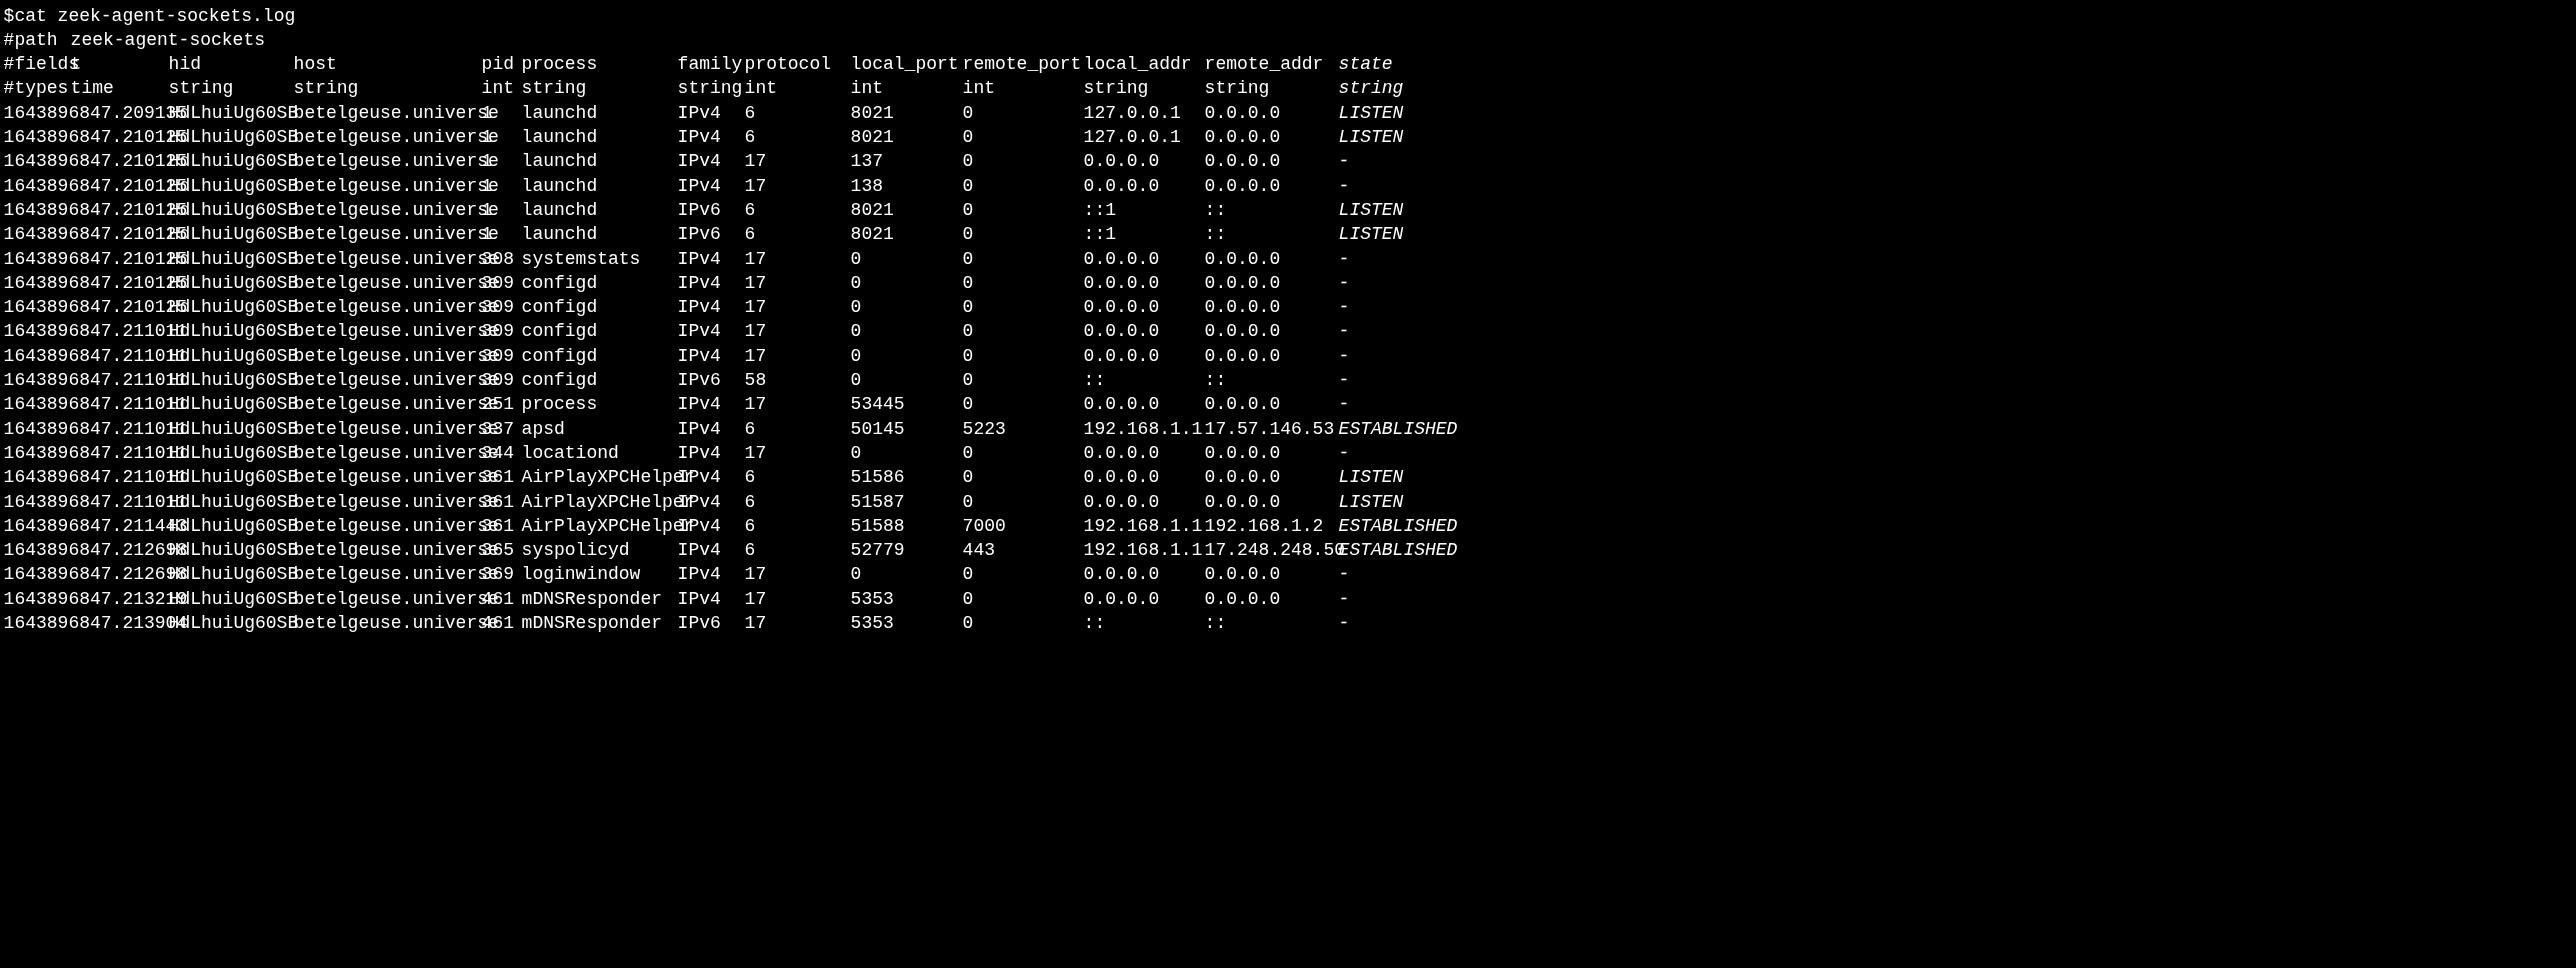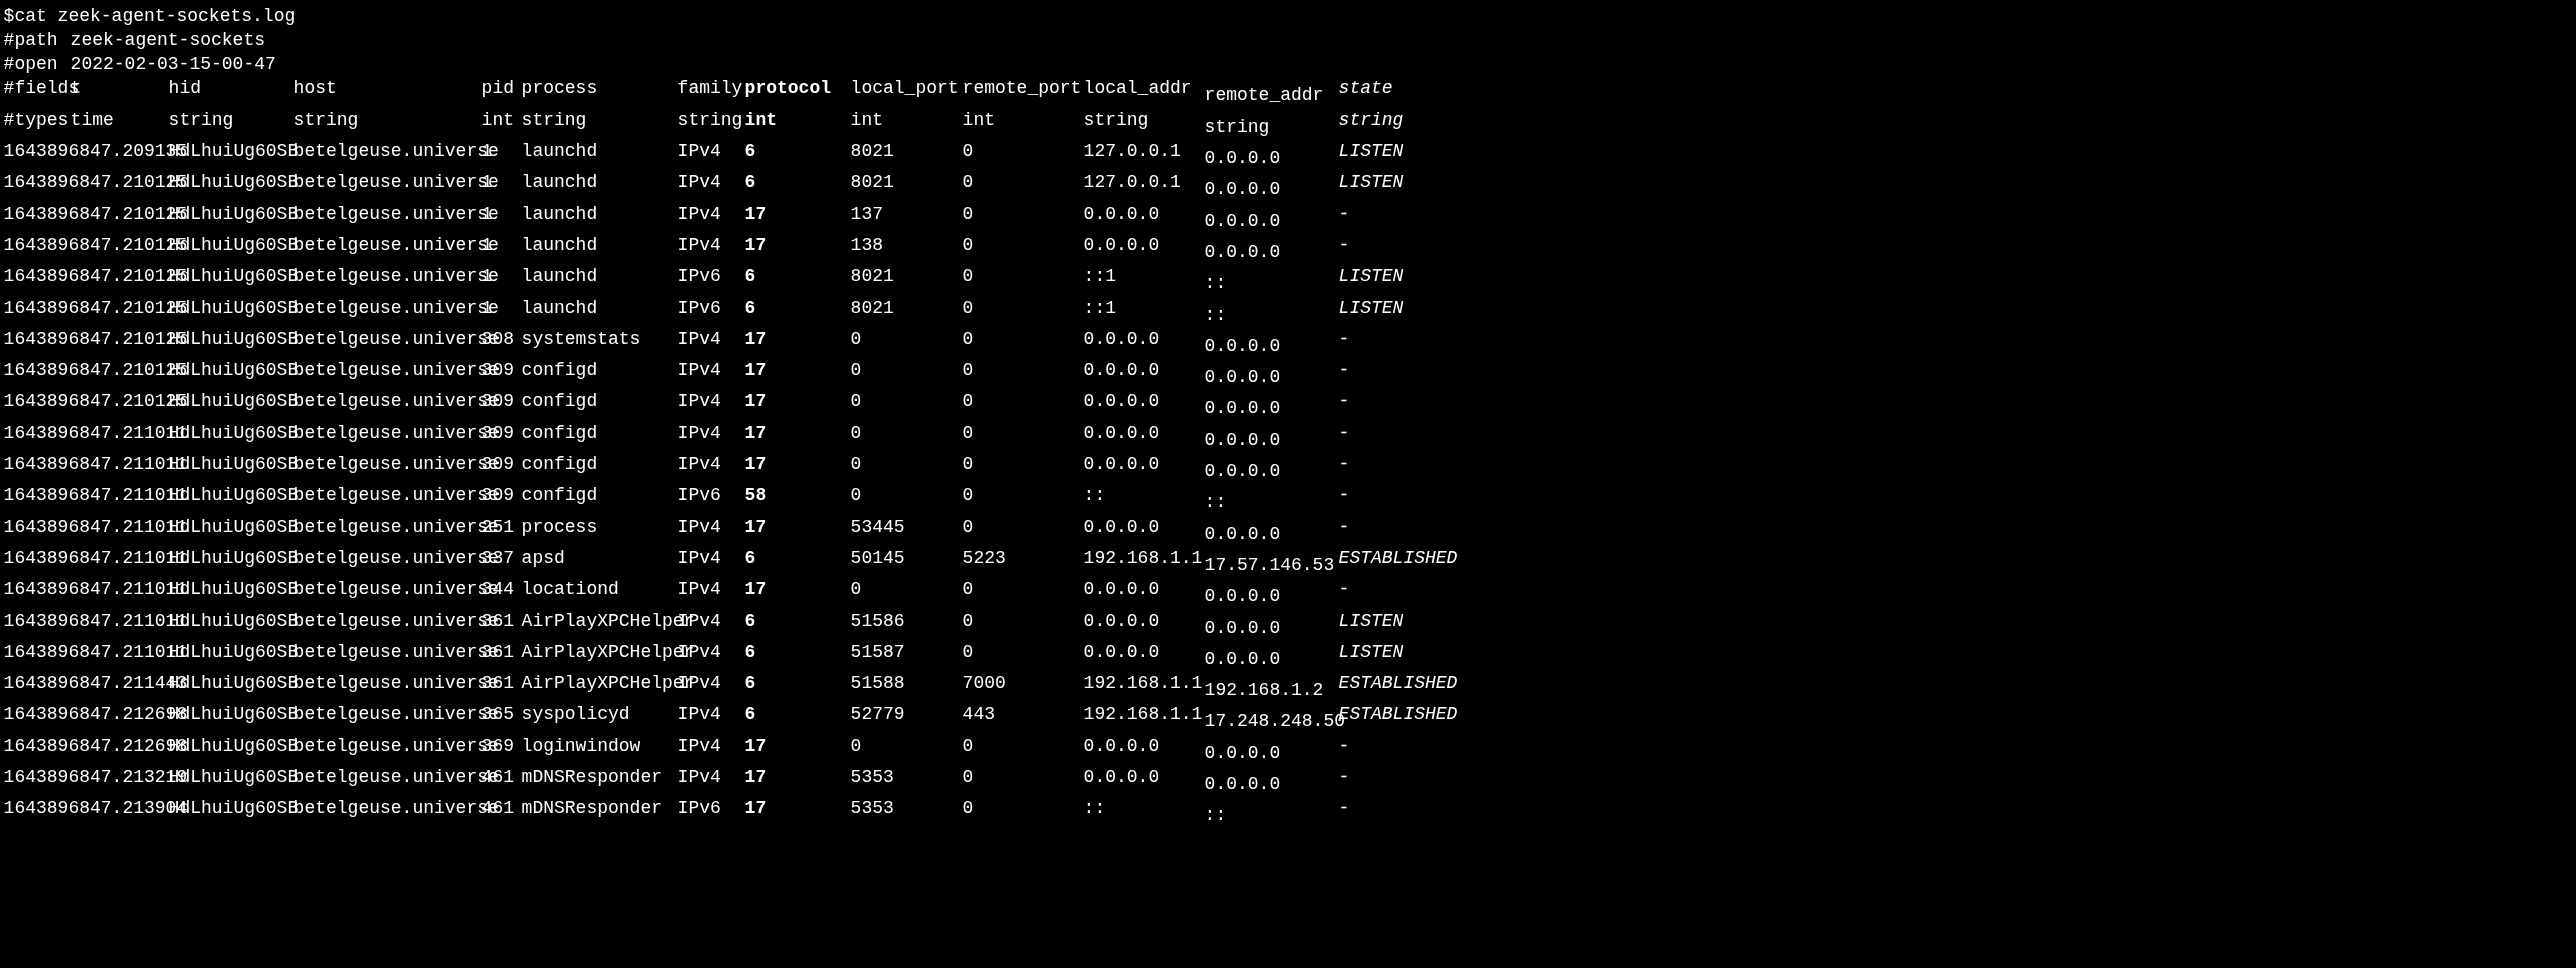--- a/index.html
+++ b/index.html
@@ -27,44 +27,40 @@
     }
     .prompt {
       display: inline;
     }
     .col-t { width: 165px; flex-shrink: 0; }
     .col-hid { width: 125px; flex-shrink: 0; }
     .col-host { width: 188px; flex-shrink: 0; }
     .col-pid { width: 40px; flex-shrink: 0; }
     .col-process { width: 156px; flex-shrink: 0; }
     .col-family { width: 67px; flex-shrink: 0; }
-    .col-protocol { width: 98px; flex-shrink: 0; font-weight: bold; }
+    .col-protocol { width: 98px; flex-shrink: 0; }
     .col-local-port { width: 112px; flex-shrink: 0; margin-left: 8px; }
     .col-remote-port { width: 121px; flex-shrink: 0; }
     .col-local-addr { width: 121px; flex-shrink: 0; }
-    .col-remote-addr { width: 134px; flex-shrink: 0; margin-top: 7px; }
+    .col-remote-addr { width: 134px; flex-shrink: 0; }
     .col-state { width: 116px; flex-shrink: 0; font-style: italic; }
     .meta-key { width: 67px; display: inline-block; }
     .fields-key { width: 67px; display: inline-block; }
   </style>
 </head>
 <body>
 
 <div class="terminal">
   <div class="line">
     <span class="prompt">$ </span>
       <span>cat zeek-agent-sockets.log</span>
   </div>
   <div class="line">
     <span class="meta-key">#path</span>
       <span>zeek-agent-sockets</span>
-  </div>
-  <div class="line">
-    <span class="meta-key">#open</span>
-      <span>2022-02-03-15-00-47</span>
   </div>
   <div class="line">
     <span class="fields-key">#fields</span>
       <span class="col-t" style="width:98px">t</span>
       <span class="col-hid">hid</span>
       <span class="col-host">host</span>
       <span class="col-pid">pid</span>
       <span class="col-process">process</span>
       <span class="col-family">family</span>
       <span class="col-protocol">protocol</span>

